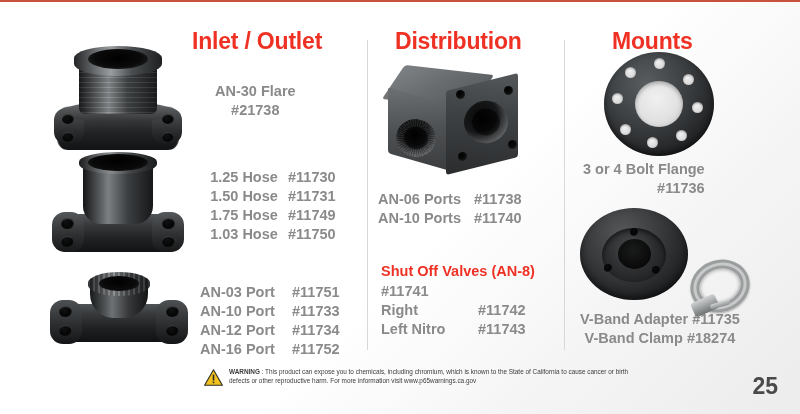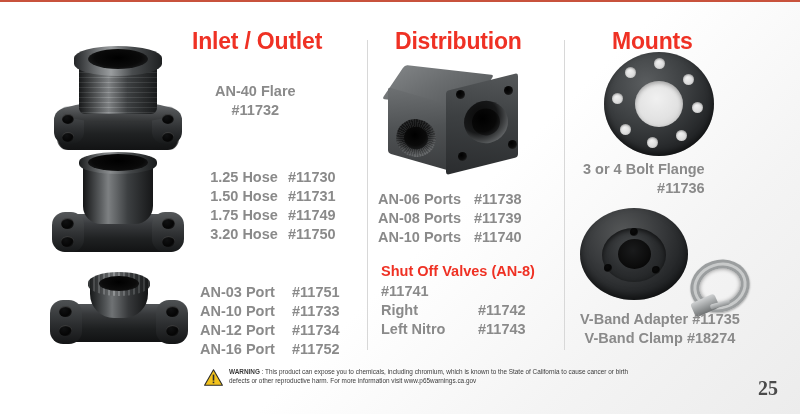--- a/index.html
+++ b/index.html
@@ -387,24 +387,23 @@
     font-size: 6.4px;
     line-height: 8.6px;
     color: #3b3b3b;
     font-family: "Liberation Sans", sans-serif;
   }
   .warn-text b { font-weight: bold; }
 
   .page-num {
     position: absolute;
     right: 22px; bottom: 14px;
-    font-size: 20px;
+    font-size: 23px;
     font-weight: bold;
     color: #4a4a4a;
-    font-family: Liberation Serif, serif;
   }
 </style>
 </head>
 <body>
 
 <div id="page">
 
   <div class="top-rule"></div>
 
   <div class="divider d1"></div>
@@ -422,22 +421,22 @@
     <div class="neck"></div>
     <div class="flare"></div>
     <div class="bore"></div>
     <div class="bolt-hole bh1"></div>
     <div class="bolt-hole bh2"></div>
     <div class="bolt-hole bh3"></div>
     <div class="bolt-hole bh4"></div>
   </div>
 
   <div class="spec blk-an20">
-    <span class="l1">AN-40 Flare</span>
-    <span class="l2">#11732</span>
+    <span class="l1">AN-30 Flare</span>
+    <span class="l2">#21738</span>
   </div>
 
   <div class="product p2">
     <div class="base"></div>
     <div class="ear-l"></div>
     <div class="ear-r"></div>
     <div class="tube"></div>
     <div class="lip"></div>
     <div class="bore"></div>
     <div class="bolt-hole bh1"></div>
@@ -453,21 +452,21 @@
     </div>
     <div class="row">
       <span class="lbl">1.50 Hose</span>
       <span class="num">#11731</span>
     </div>
     <div class="row">
       <span class="lbl">1.75 Hose</span>
       <span class="num">#11749</span>
     </div>
     <div class="row">
-      <span class="lbl">3.20 Hose</span>
+      <span class="lbl">1.03 Hose</span>
       <span class="num">#11750</span>
     </div>
   </div>
 
   <div class="product p3">
     <div class="base"></div>
     <div class="ear-l"></div>
     <div class="ear-r"></div>
     <div class="boss"></div>
     <div class="thread"></div>
@@ -508,24 +507,20 @@
     <div class="bolt b3"></div>
     <div class="bolt b4"></div>
   </div>
 
   <div class="spec blk-dports">
     <div class="row">
       <span class="lbl">AN-06 Ports</span>
       <span class="num">#11738</span>
     </div>
     <div class="row">
-      <span class="lbl">AN-08 Ports</span>
-      <span class="num">#11739</span>
-    </div>
-    <div class="row">
       <span class="lbl">AN-10 Ports</span>
       <span class="num">#11740</span>
     </div>
   </div>
 
   <div class="sub-head head-shutoff">Shut Off Valves (AN-8)</div>
 
   <div class="spec blk-valves">
     <div class="row">
       <span class="num">#11741</span>

